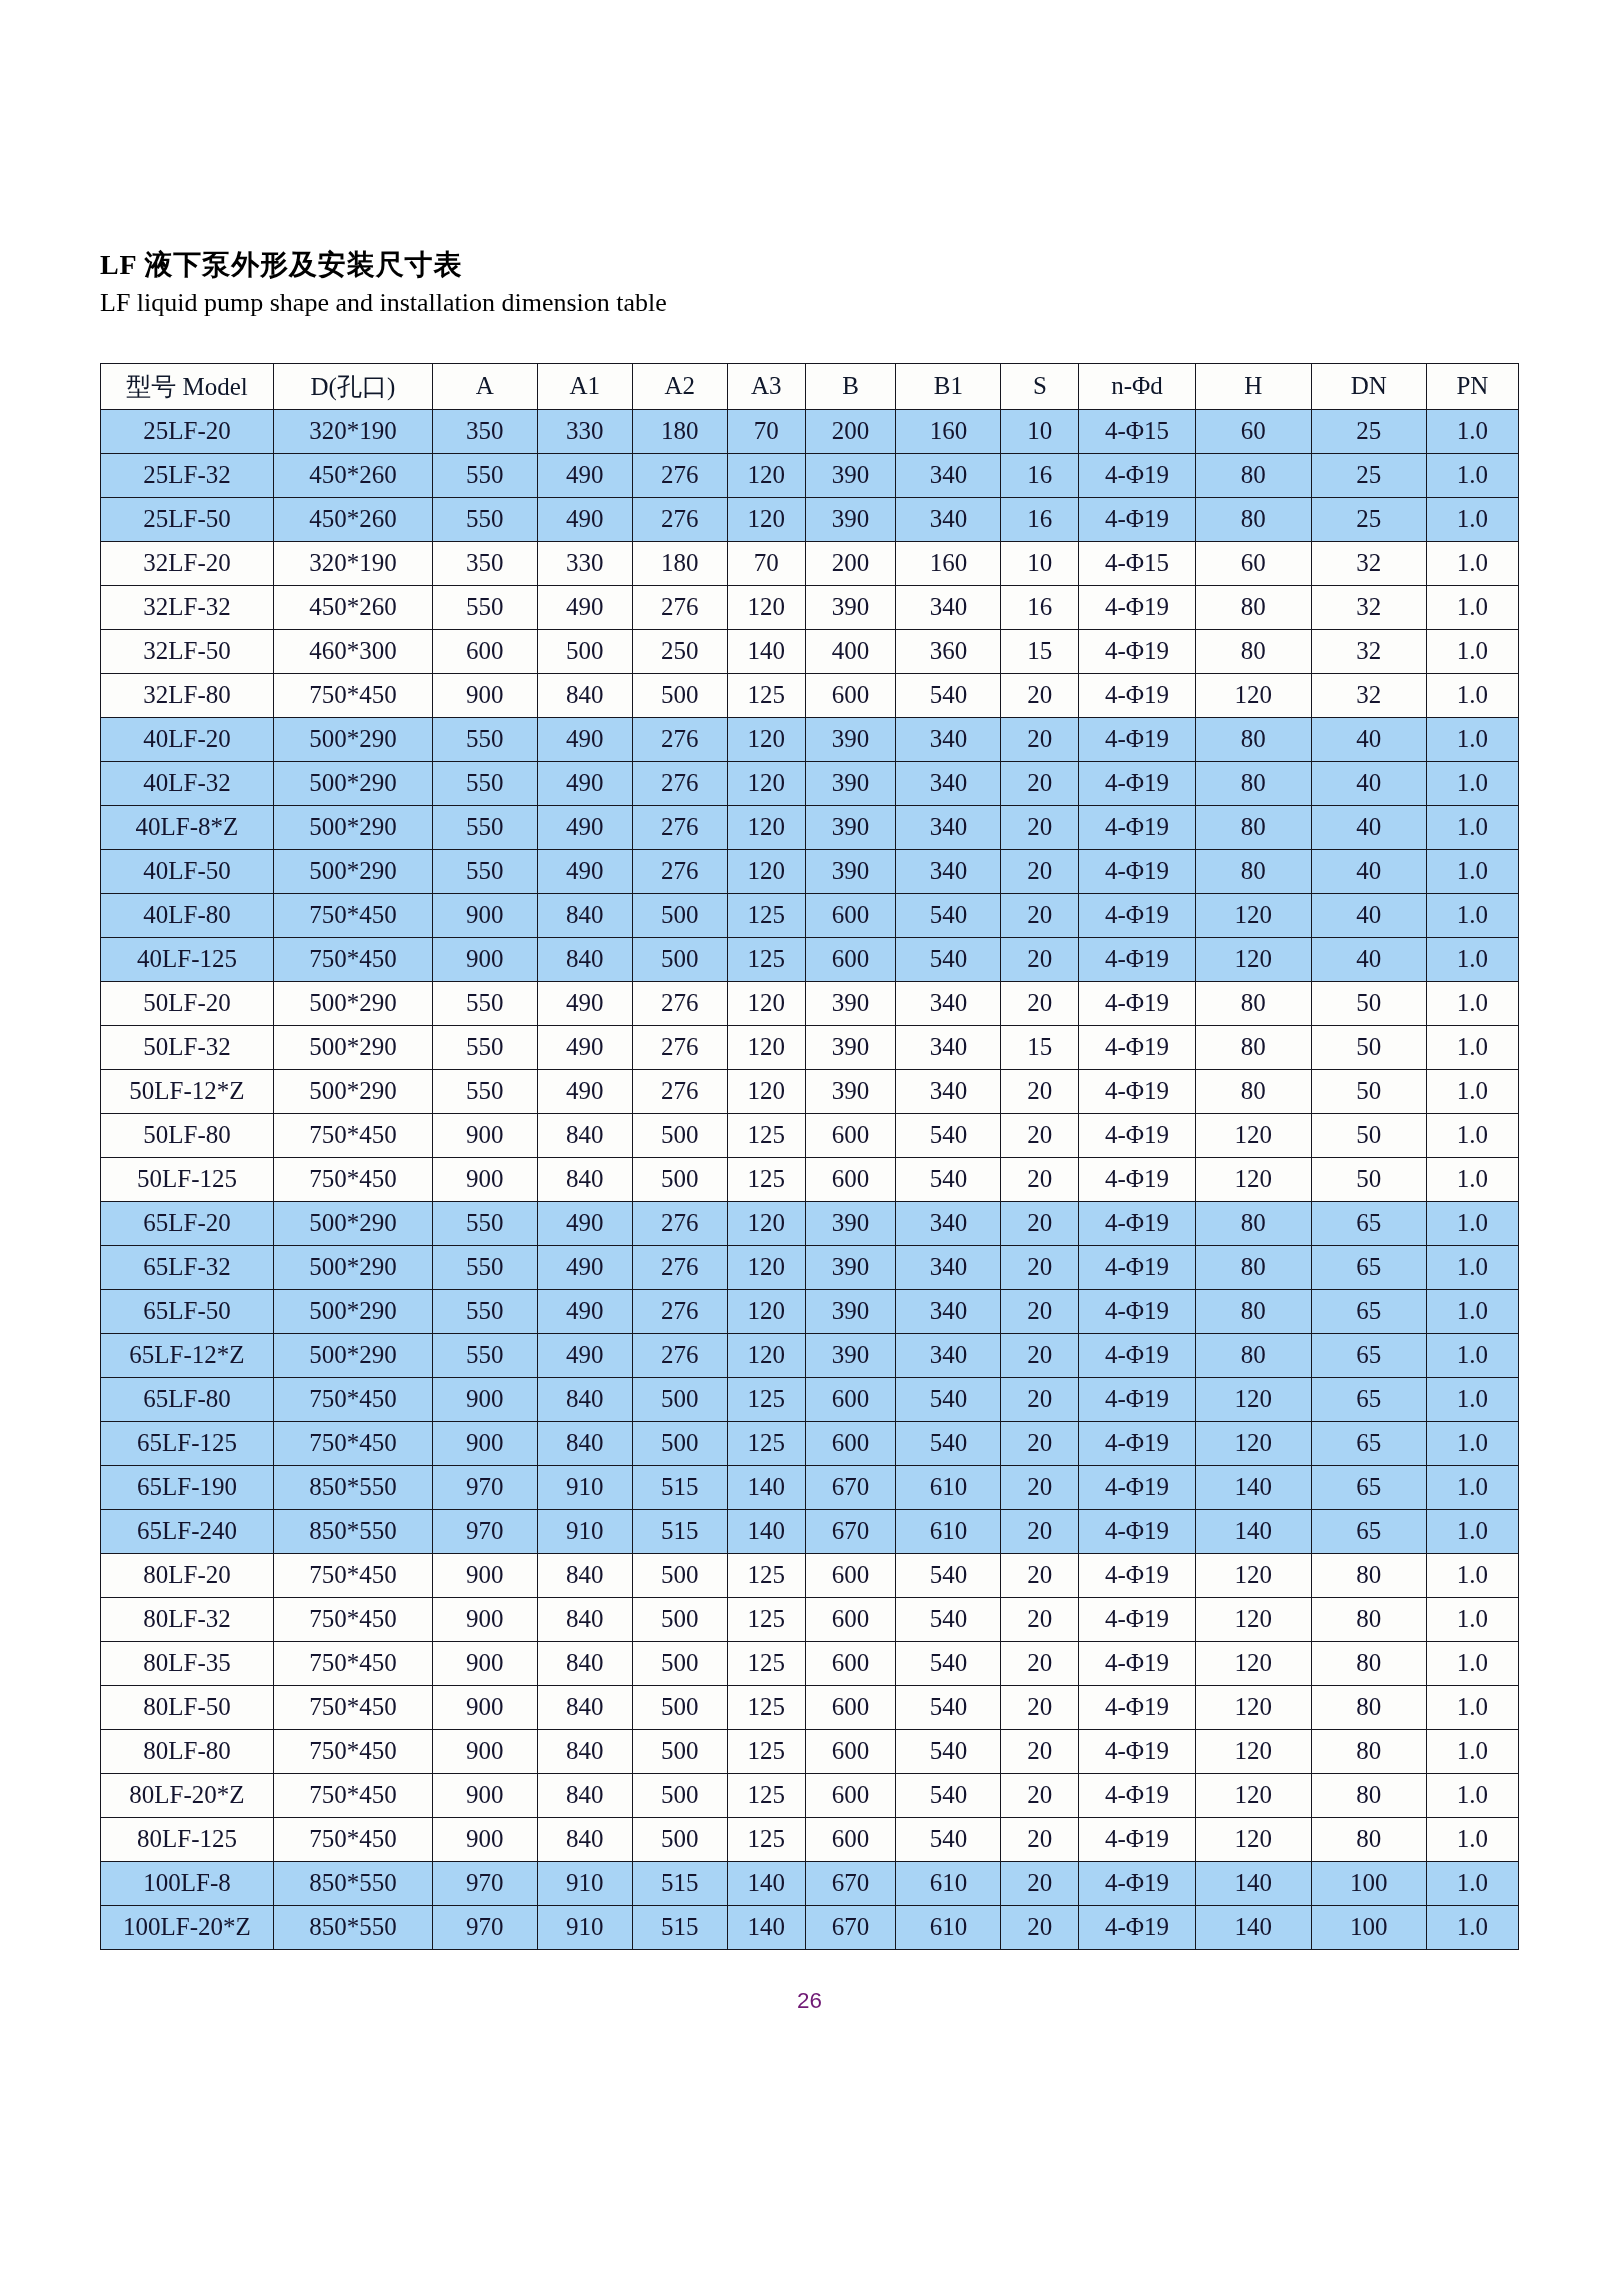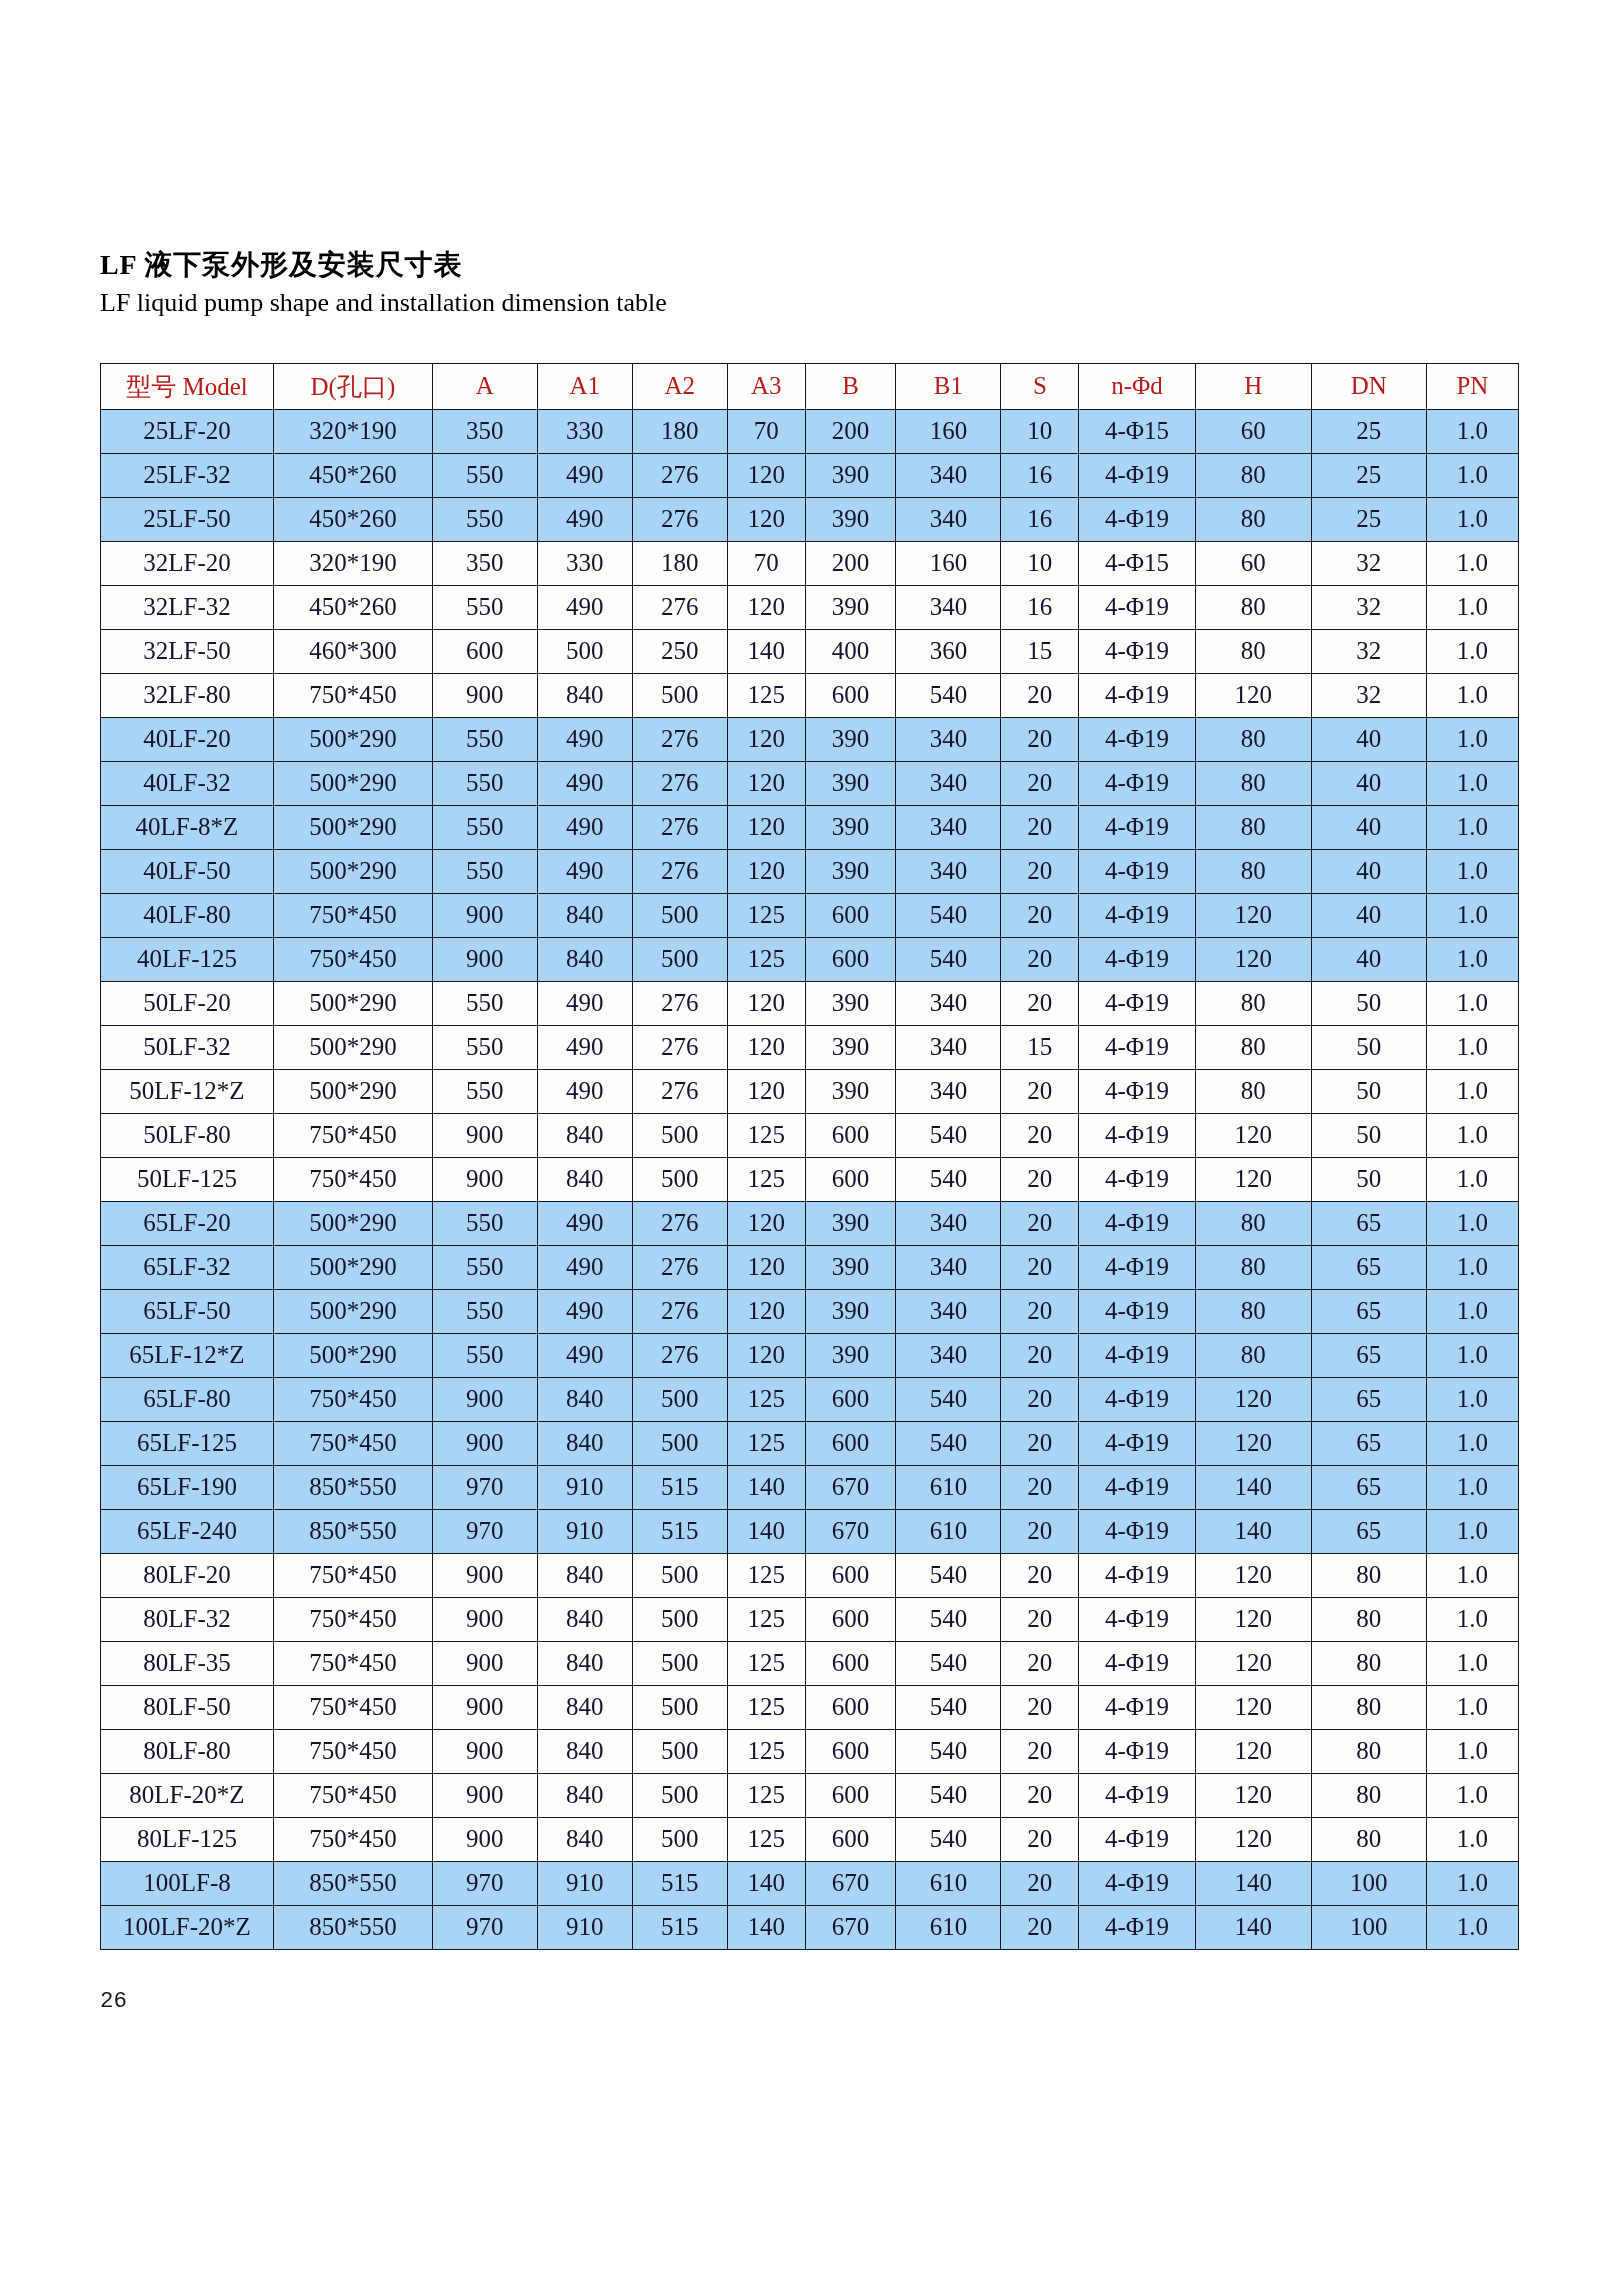--- a/index.html
+++ b/index.html
@@ -46,21 +46,21 @@
     text-align: center;
     vertical-align: middle;
     font-size: 25px;
     font-weight: normal;
     padding: 0;
     overflow: hidden;
     white-space: nowrap;
   }
   table.dim-table th {
     height: 45px;
-    color: #b91c1c;
+    color: #0f172a;
     background: var(--plain-color, #fdfdfb);
   }
   table.dim-table td {
     height: 43px;
     color: var(--text-color, #14142e);
     background: var(--plain-color, #fdfdfb);
   }
   table.dim-table tr.hl td {
     background: var(--hl-color, #a9d4f5);
   }
@@ -73,23 +73,24 @@
   col.c5  { width: 5.5%; }
   col.c6  { width: 6.4%; }
   col.c7  { width: 7.4%; }
   col.c8  { width: 5.5%; }
   col.c9  { width: 8.2%; }
   col.c10 { width: 8.2%; }
   col.c11 { width: 8.1%; }
   col.c12 { width: 6.5%; }
   .page-number {
     margin-top: 38px;
-    font-family: Liberation Mono, monospace;
+    text-align: center;
+    font-family: Liberation Sans, sans-serif;
     font-size: 22.4px;
-    color: #0f172a;
+    color: #701a75;
   }
 </style>
 </head>
 <body>
 
 <div class="content">
   <h1 class="doc-title">LF 液下泵外形及安装尺寸表</h1>
   <p class="doc-subtitle">LF liquid pump shape and installation dimension table</p>
 
   <table class="dim-table">

